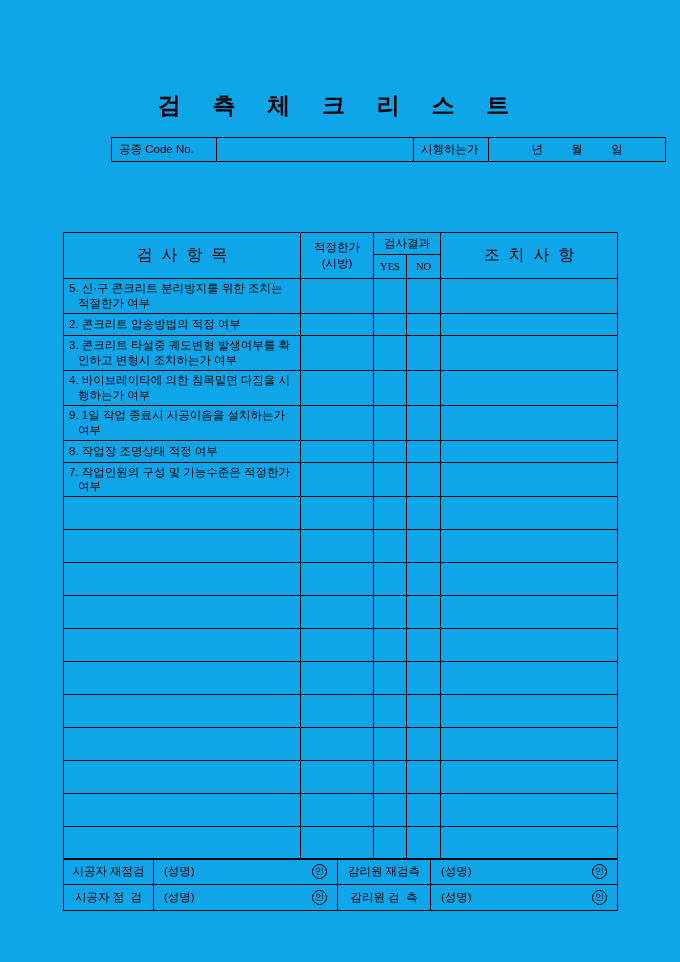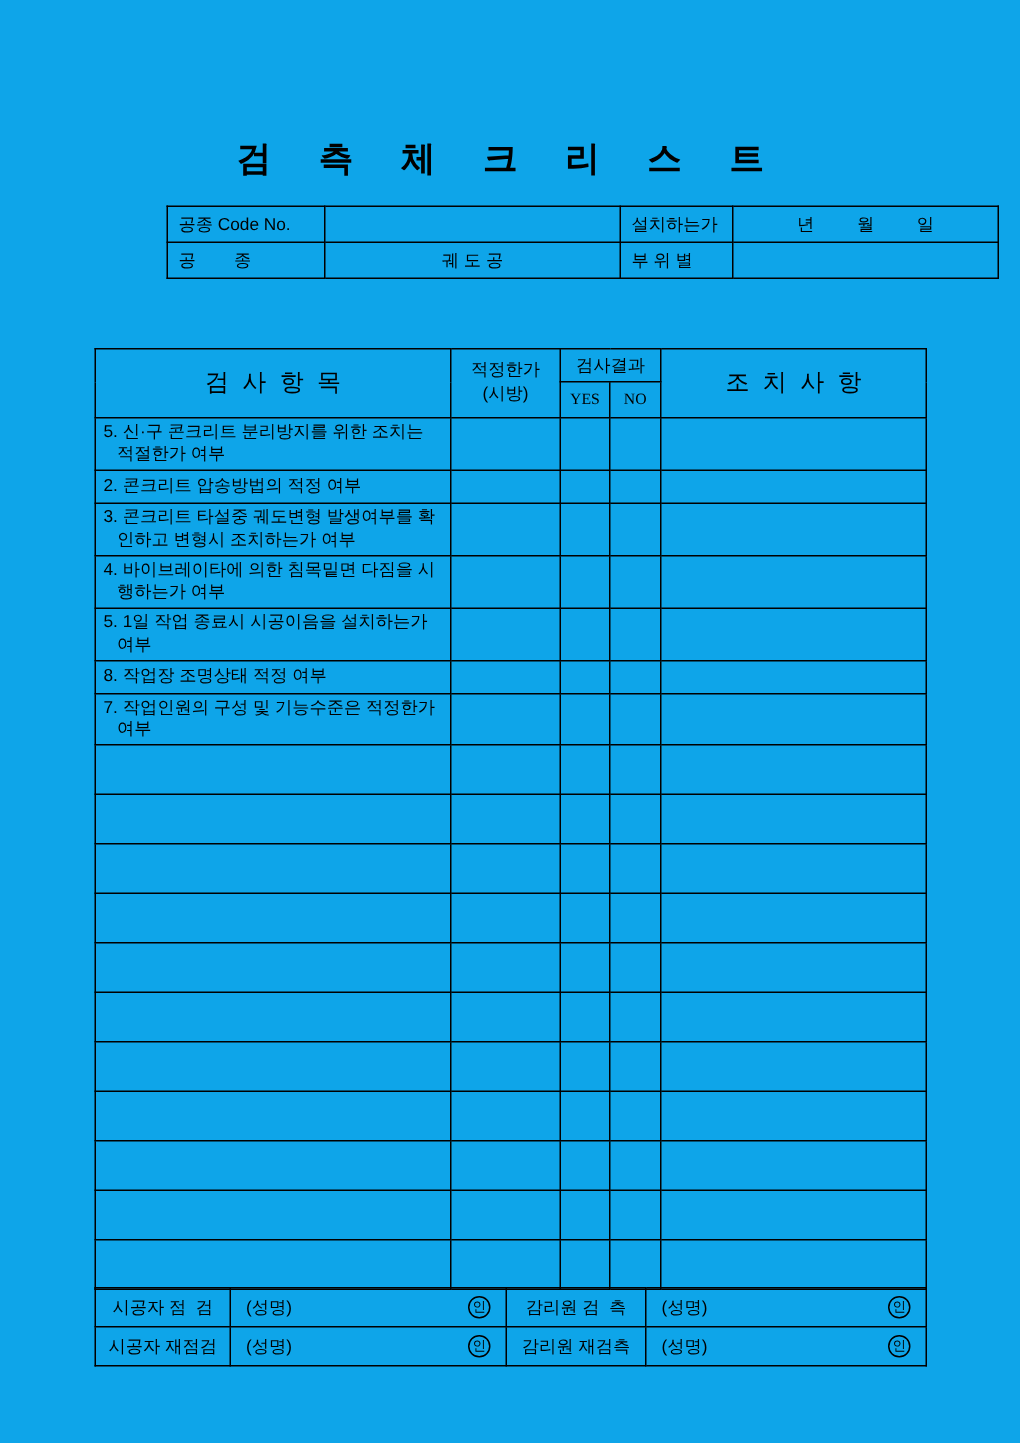--- a/index.html
+++ b/index.html
@@ -80,34 +80,28 @@
     <colgroup>
       <col style="width:105px">
         <col style="width:197px">
         <col style="width:75px">
         <col style="width:177px">
     </colgroup>
     <tbody>
       <tr>
         <td class="info-label">공종 Code No.</td>
         <td></td>
-        <td class="info-label">설치하는가</td>
+        <td class="info-label">시행하는가</td>
         <td class="date-cell">
           <div class="date-flex">
             <span>년</span>
             <span>월</span>
             <span>일</span>
           </div>
         </td>
-      </tr>
-      <tr>
-        <td class="info-label">공        종</td>
-        <td class="center sp">궤 도 공</td>
-        <td class="info-label">부 위 별</td>
-        <td></td>
       </tr>
     </tbody>
   </table>
 
   <table class="main-table">
     <colgroup>
       <col style="width:237px">
         <col style="width:73px">
         <col style="width:33px">
         <col style="width:34px">
@@ -160,21 +154,21 @@
         <td class="item-cell" style="height:33px">
           <div class="item-text">4. 바이브레이타에 의한 침목밑면 다짐을 시행하는가 여부</div>
         </td>
         <td></td>
         <td></td>
         <td></td>
         <td></td>
       </tr>
       <tr>
         <td class="item-cell" style="height:33px">
-          <div class="item-text">5. 1일 작업 종료시 시공이음을 설치하는가 여부</div>
+          <div class="item-text">9. 1일 작업 종료시 시공이음을 설치하는가 여부</div>
         </td>
         <td></td>
         <td></td>
         <td></td>
         <td></td>
       </tr>
       <tr>
         <td class="item-cell" style="height:22px">
           <div class="item-text">8. 작업장 조명상태 적정 여부</div>
         </td>
@@ -274,47 +268,47 @@
 
   <table class="sign-table">
     <colgroup>
       <col style="width:90px">
         <col style="width:184px">
         <col style="width:93px">
         <col style="width:187px">
     </colgroup>
     <tbody>
       <tr>
+        <td class="sign-label">시공자 재점검</td>
+        <td class="name-cell">
+          <div class="name-flex">
+            <span>(성명)</span>
+            <span class="seal">인</span>
+          </div>
+        </td>
+        <td class="sign-label">감리원 재검측</td>
+        <td class="name-cell">
+          <div class="name-flex">
+            <span>(성명)</span>
+            <span class="seal">인</span>
+          </div>
+        </td>
+      </tr>
+      <tr>
         <td class="sign-label">시공자 점  검</td>
         <td class="name-cell">
           <div class="name-flex">
             <span>(성명)</span>
             <span class="seal">인</span>
           </div>
         </td>
         <td class="sign-label">감리원 검  측</td>
         <td class="name-cell">
           <div class="name-flex">
             <span>(성명)</span>
             <span class="seal">인</span>
           </div>
         </td>
       </tr>
-      <tr>
-        <td class="sign-label">시공자 재점검</td>
-        <td class="name-cell">
-          <div class="name-flex">
-            <span>(성명)</span>
-            <span class="seal">인</span>
-          </div>
-        </td>
-        <td class="sign-label">감리원 재검측</td>
-        <td class="name-cell">
-          <div class="name-flex">
-            <span>(성명)</span>
-            <span class="seal">인</span>
-          </div>
-        </td>
-      </tr>
     </tbody>
   </table>
 
 </div>
 
 </body></html>

